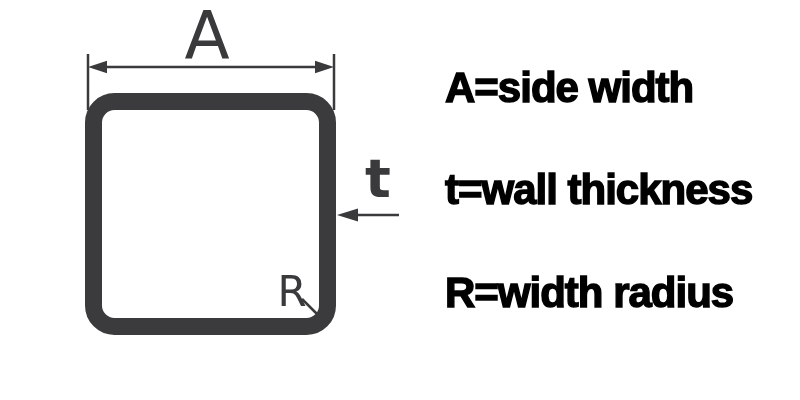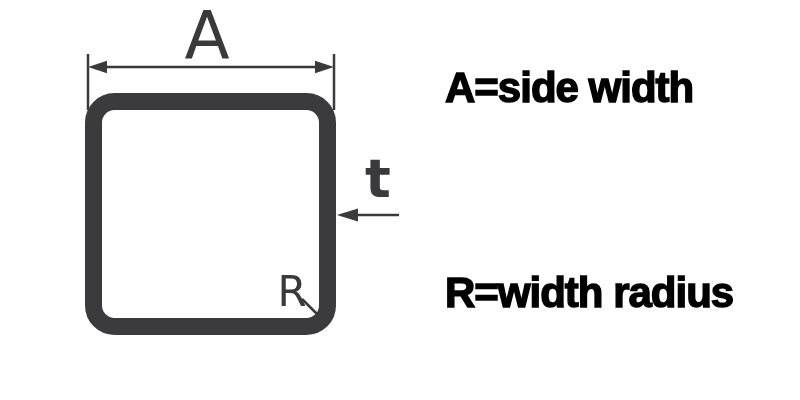--- a/index.html
+++ b/index.html
@@ -79,16 +79,17 @@
     <text x="378" y="197" text-anchor="middle" font-size="54" font-weight="bold" fill="#3a3a3c" class="dim-text">t</text>
     <line x1="399" y1="215" x2="356" y2="215" stroke="#3a3a3c"></line>
     <polygon points="337,215 358,208.6 358,221.4" fill="#3a3a3c"></polygon>
 
     <text x="292" y="306" text-anchor="middle" font-size="42" fill="#3a3a3c" class="dim-text">R</text>
     <line x1="302" y1="299" x2="317" y2="314" stroke="#3a3a3c" stroke-width="2.5"></line>
   </svg>
 
   <div class="legend">
     <div class="legend-item li-1">A=side width</div>
+    <div class="legend-item li-2">t=wall thickness</div>
     <div class="legend-item li-3">R=width radius</div>
   </div>
 
 </div>
 
 </body></html>

